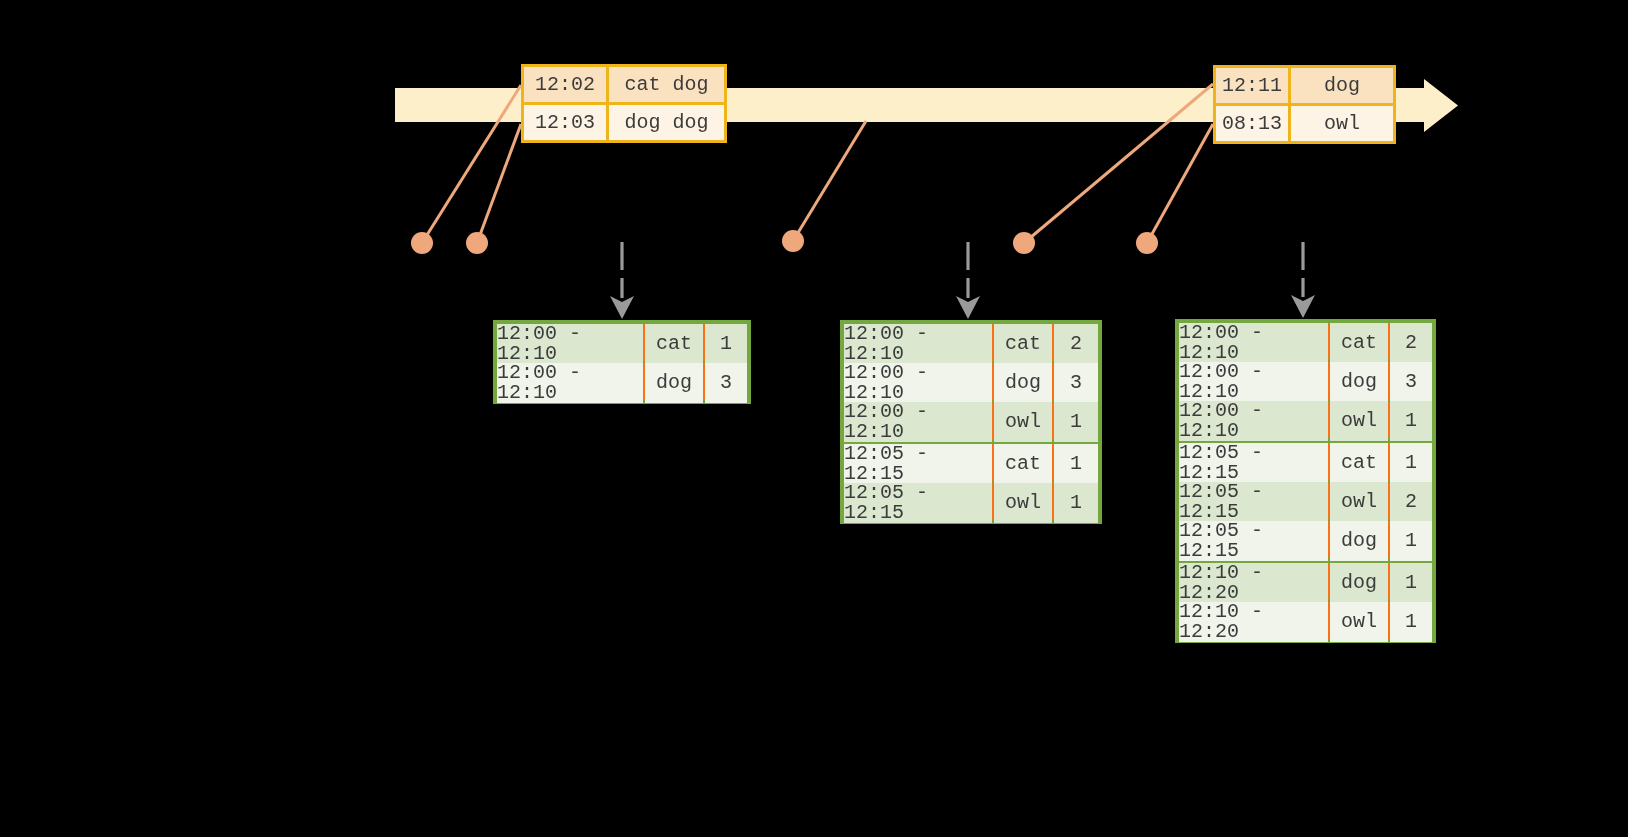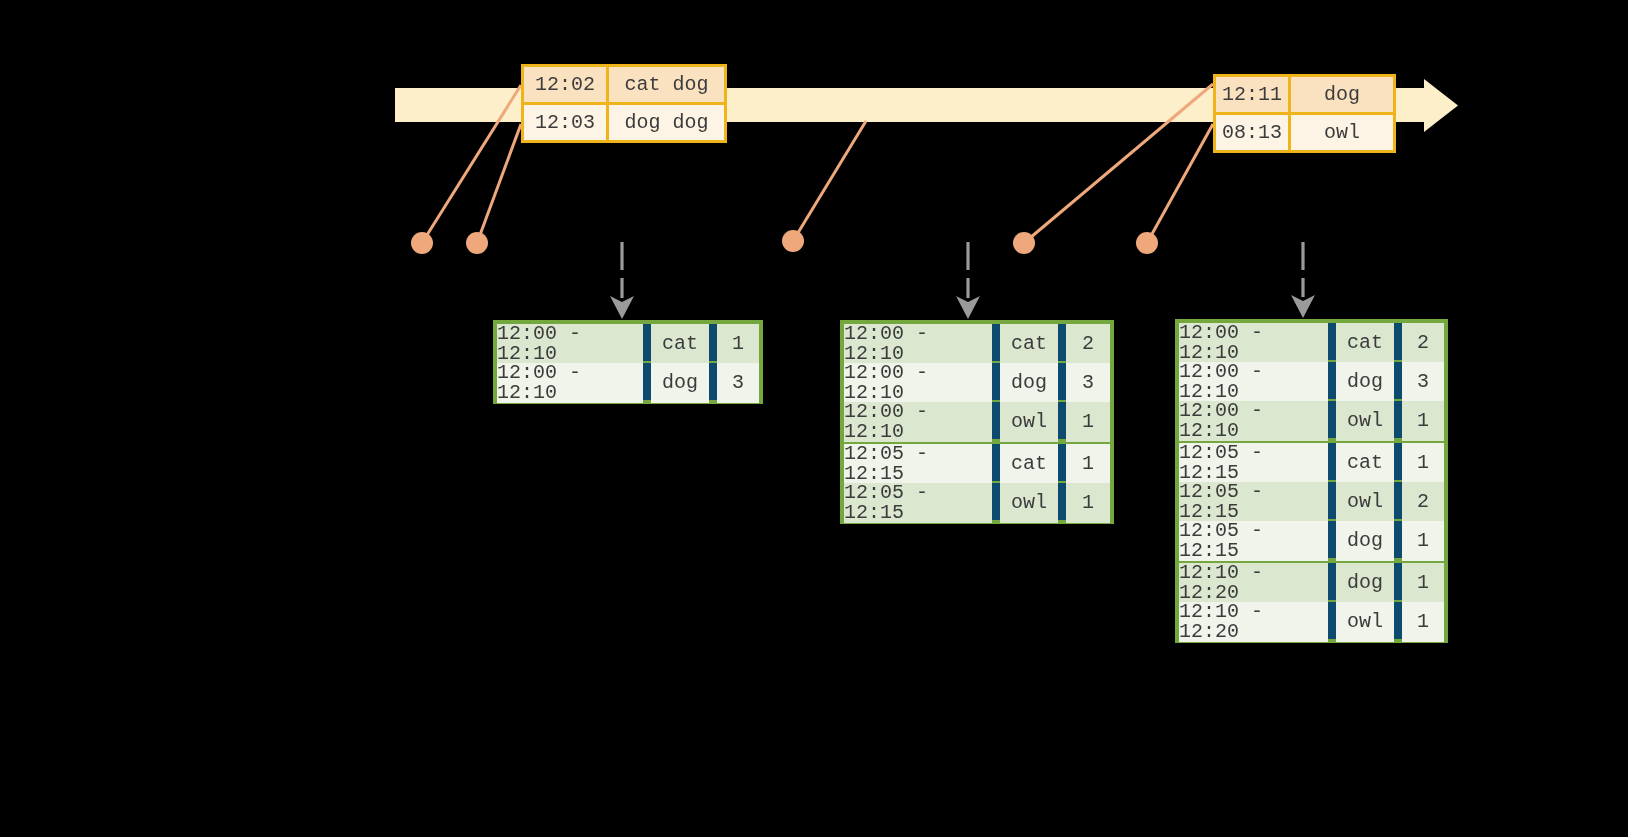--- a/index.html
+++ b/index.html
@@ -20,21 +20,21 @@
     display:flex;align-items:center;justify-content:center;
     font-size:20px;line-height:1;background:#FAE2C1;
   }
   .ev-row:nth-of-type(2) .ev-cell{background:#FDF4E5;}
 
   
   .res-table{
     position:absolute;border:4px solid #75A73F;background:#75A73F;
     box-sizing:border-box;
   }
-  .res-row{display:grid;grid-template-columns:var(--c1) var(--c2) var(--c3);height:37px;column-gap:8px;background:#0c4a6e;}
+  .res-row{display:grid;grid-template-columns:var(--c1) var(--c2) var(--c3);height:37px;column-gap:2px;background:#f97316;}
   .res-row + .res-row{margin-top:2px;}
   .res-row.group-start{margin-top:5px;}
   .res-cell{
     display:flex;align-items:center;justify-content:center;
     font-size:20px;line-height:1;background:#DCE7D0;
   }
   .res-row:nth-of-type(even) .res-cell{background:#F0F4EA;}
 </style>
 </head>
 <body>
@@ -81,21 +81,21 @@
         <div class="ev-cell">cat dog</div>
       </div>
 
       <div class="ev-row">
         <div class="ev-cell">12:03</div>
         <div class="ev-cell">dog dog</div>
       </div>
     </div>
 
 
-  <div class="ev-table" style="left:1213px;top:74px;--c1:72px;--c2:102px;">
+  <div class="ev-table" style="left:1213px;top:65px;--c1:72px;--c2:102px;">
 
       <div class="ev-row">
         <div class="ev-cell">12:11</div>
         <div class="ev-cell">dog</div>
       </div>
 
       <div class="ev-row">
         <div class="ev-cell">08:13</div>
         <div class="ev-cell">owl</div>
       </div>

